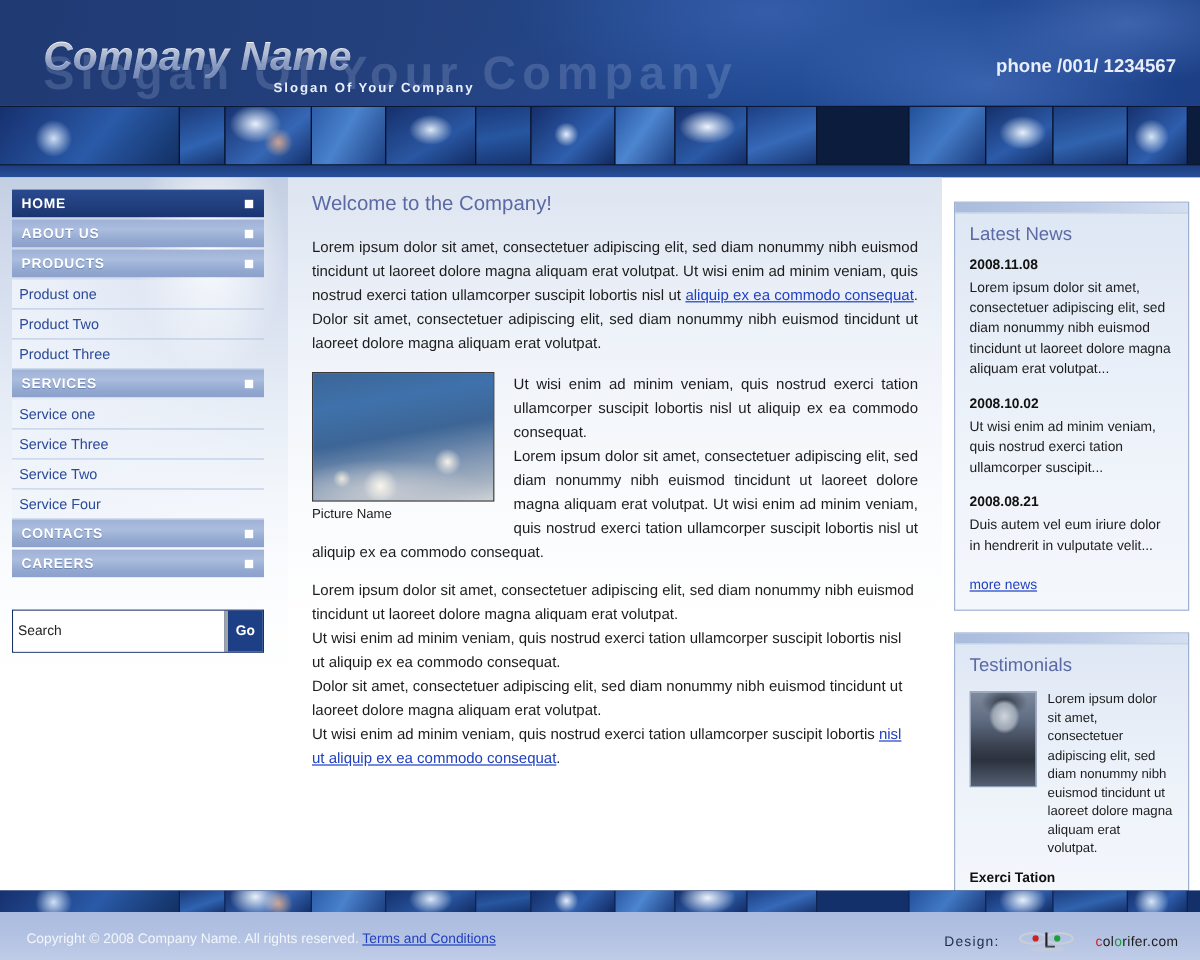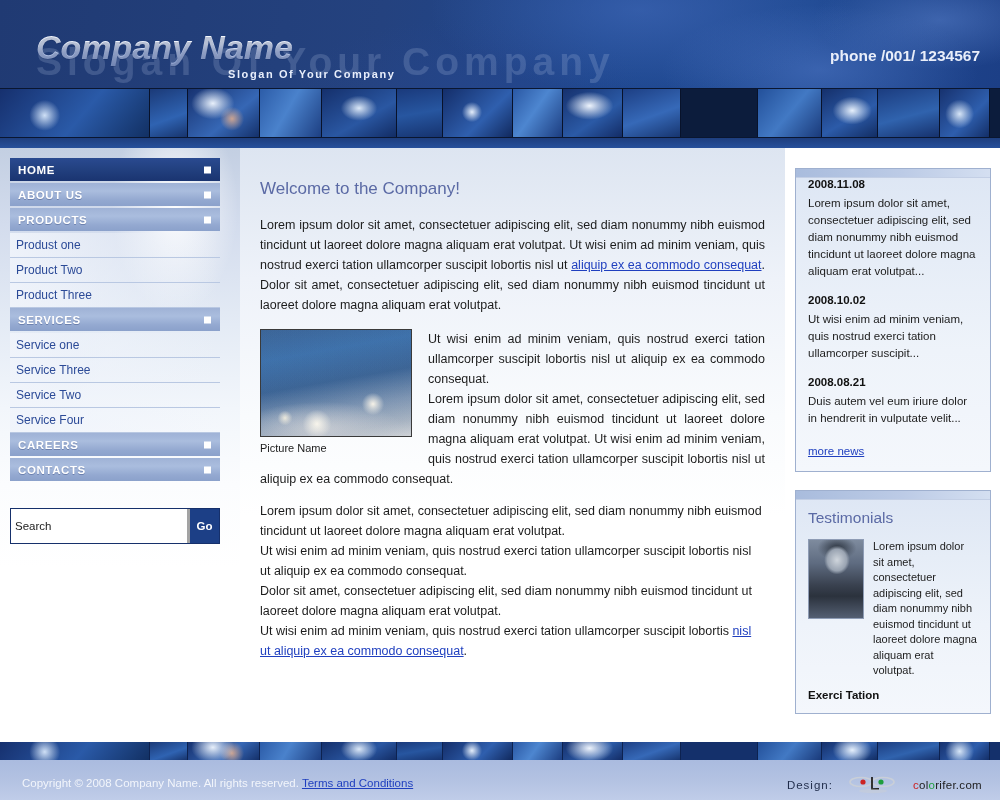--- a/index.html
+++ b/index.html
@@ -151,21 +151,21 @@
     display: flex; align-items: center; justify-content: center;
     cursor: pointer;
     border-left: 3px solid #a3a3a3;
   }
 
   
   .centercol {
     position: absolute; left: 240px; top: 0;
     width: 545px; height: 594px;
     background: linear-gradient(180deg,#dde5f1 0%, #eef2f9 22%, #f9fbfd 45%, #ffffff 62%, #ffffff 100%);
-    padding: 31px 20px 0 20px;
+    padding: 12px 20px 0 20px;
   }
   .page-title {
     font-size: 17px;
     color: #5b6aa5;
     margin-bottom: 16px;
     font-weight: normal;
   }
   .para {
     font-size: 12.5px;
     line-height: 20px;
@@ -345,25 +345,25 @@
           <div class="nav-sub">
             <span>Service Three</span>
           </div>
           <div class="nav-sub">
             <span>Service Two</span>
           </div>
           <div class="nav-sub">
             <span>Service Four</span>
           </div>
           <div class="nav-main">
+            <span>CONTACTS</span>
+            <span class="nav-bullet"></span>
+          </div>
+          <div class="nav-main">
             <span>CAREERS</span>
-            <span class="nav-bullet"></span>
-          </div>
-          <div class="nav-main">
-            <span>CONTACTS</span>
             <span class="nav-bullet"></span>
           </div>
         </div>
 
       <div class="searchbox">
         <input class="search-input" type="text" placeholder="Search" value="Search" style="">
         <div class="search-go">Go</div>
       </div>
     </div>
 
@@ -386,20 +386,21 @@
         <p class="para plain">Ut wisi enim ad minim veniam, quis nostrud exerci tation ullamcorper suscipit lobortis nisl ut aliquip ex ea commodo consequat.</p>
         <p class="para plain">Dolor sit amet, consectetuer adipiscing elit, sed diam nonummy nibh euismod tincidunt ut laoreet dolore magna aliquam erat volutpat.</p>
         <p class="para plain"><span>Ut wisi enim ad minim veniam, quis nostrud exerci tation ullamcorper suscipit lobortis </span><a class="link" href="#">nisl ut aliquip ex ea commodo consequat</a><span>.</span></p>
       </div>
     </div>
 
     <div class="rightcol">
 
       <div class="panel">
         <div class="panel-topbar"></div>
+        <div class="panel-title">Latest News</div>
         <div class="panel-body" id="news-body"><div class="news-date">2008.11.08</div><div class="news-text">Lorem ipsum dolor sit amet, consectetuer adipiscing elit, sed diam nonummy nibh euismod tincidunt ut laoreet dolore magna aliquam erat volutpat...</div><div class="news-date">2008.10.02</div><div class="news-text">Ut wisi enim ad minim veniam, quis nostrud exerci tation ullamcorper suscipit...</div><div class="news-date">2008.08.21</div><div class="news-text">Duis autem vel eum iriure dolor in hendrerit in vulputate velit...</div><a class="morenews" href="#">more news</a></div>
       </div>
 
       <div class="panel">
         <div class="panel-topbar"></div>
         <div class="panel-title">Testimonials</div>
         <div class="panel-body">
           <div class="testi-row">
             <div class="testi-photo"></div>
             <div class="testi-text">Lorem ipsum dolor sit amet, consectetuer adipiscing elit, sed diam nonummy nibh euismod tincidunt ut laoreet dolore magna aliquam erat volutpat.</div>

